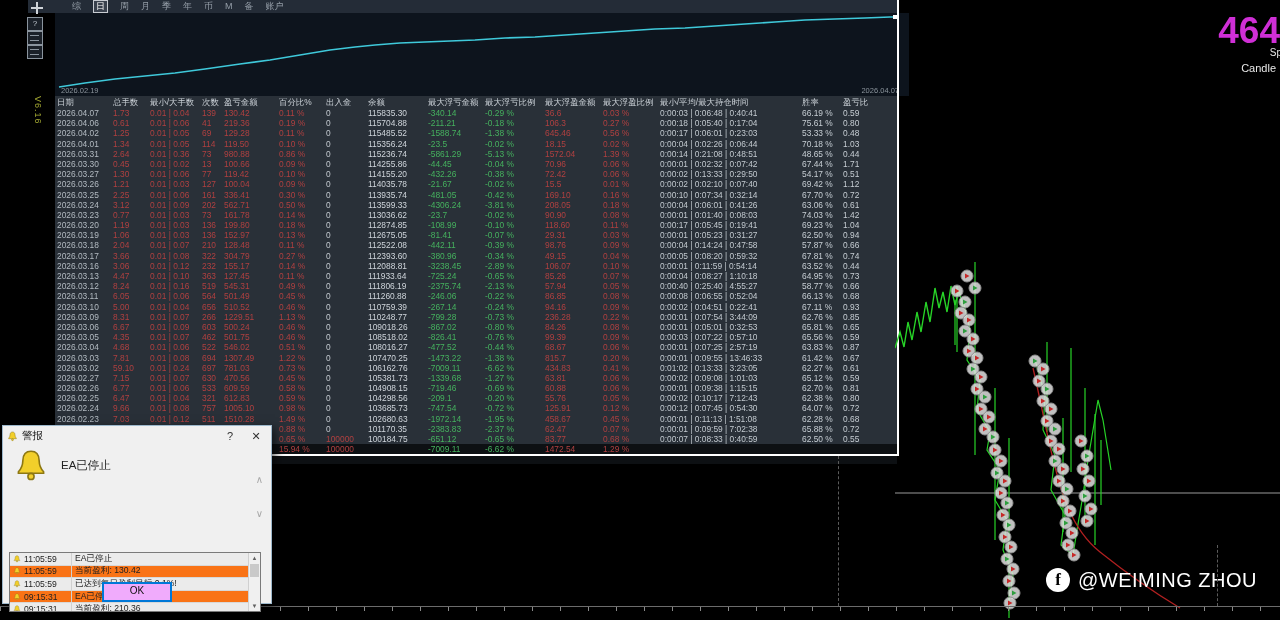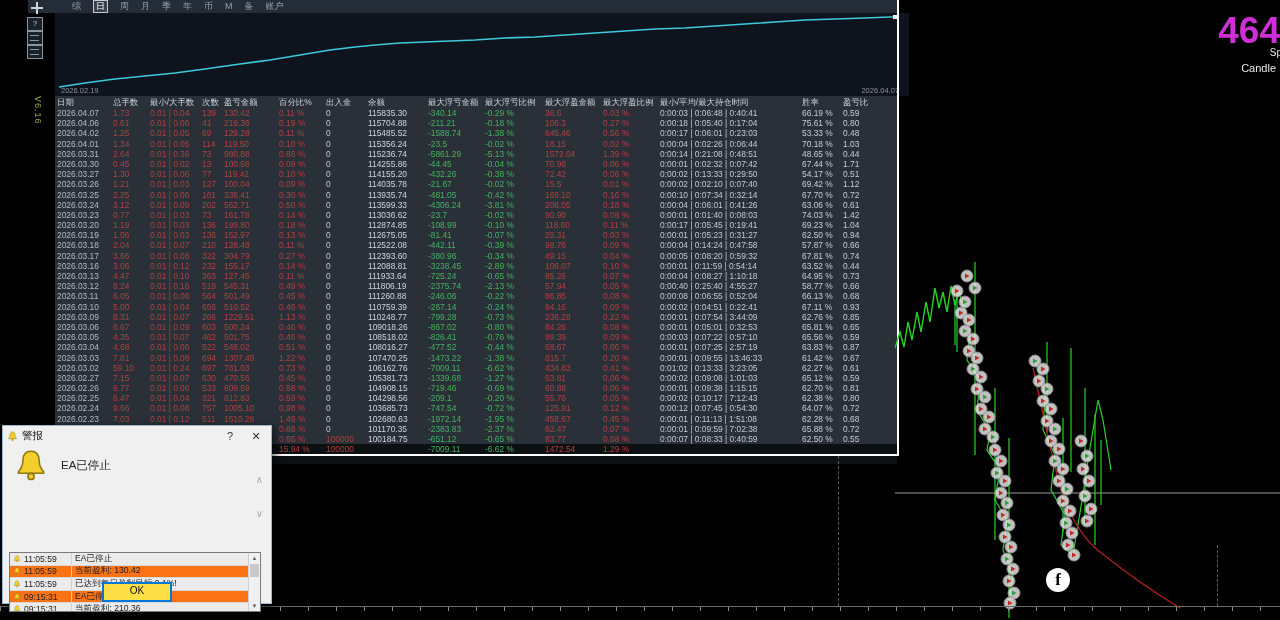--- a/index.html
+++ b/index.html
@@ -64,21 +64,21 @@
   .arow{display:flex;align-items:center;height:11.6px;border-bottom:1px solid #d8d8d8;gap:3px;padding-left:3px;}
   .arow.alt{background:#ebebeb;}
   .a-time{width:44px;font-size:8.6px;color:#222;}
   .a-sep{width:1px;height:100%;background:#d0d0d0;}
   .a-text{font-size:8.6px;color:#222;}
   .lb-scroll{position:absolute;right:0;top:0;width:11px;height:100%;background:#f0f0f0;border-left:1px solid #d0d0d0;}
   .lb-scroll .up,.lb-scroll .dn{position:absolute;left:0;width:11px;height:10px;color:#616161;font-size:6px;text-align:center;line-height:10px;}
   .lb-scroll .dn{bottom:0;}
   .lb-thumb{position:absolute;left:1px;top:11px;width:9px;height:13px;background:#c9c9c9;}
   .okbtn{position:absolute;left:50%;transform:translateX(-50%);top:156px;width:66px;height:16px;
-         background:#fde047;border:2px solid #0078d7;font-size:10px;color:#111;text-align:center;line-height:13px;}
+         background:#f0abfc;border:2px solid #0078d7;font-size:10px;color:#111;text-align:center;line-height:13px;}
   svg{display:block;}
 </style>
 </head>
 <body>
 
 <div class="toolbar">
   <div class="tabs" id="tabs">
       <span class="tab">综</span>
       <span class="tab sel">日</span>
       <span class="tab">周</span>
@@ -971,20 +971,21 @@
         <polygon points="190,518.5 194.5,521 190,523.5" fill="#c62828"></polygon>
       </g>
     </g>
 </svg>
 
 <div class="bignum">464</div>
 <div class="sp-frag">Sp</div>
 <div class="candle-label">Candle</div>
 <div class="credit">
   <span class="fb">f</span>
+  <span class="credit-text">@WEIMING ZHOU</span>
 </div>
 
 <div class="axis">
   <div class="line"></div>
   <div class="ticks"></div>
 </div>
 <div class="dash-v1"></div>
 <div class="dash-v2"></div>
 
 <div class="dlg">

